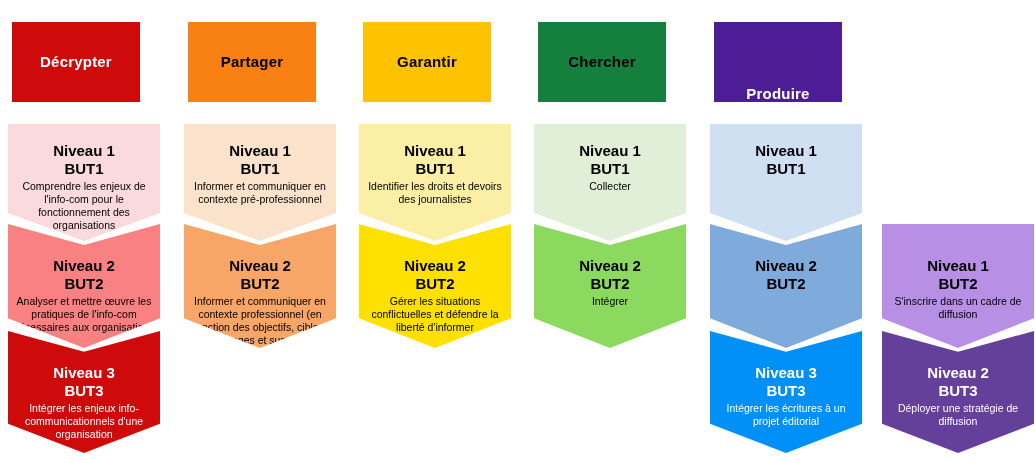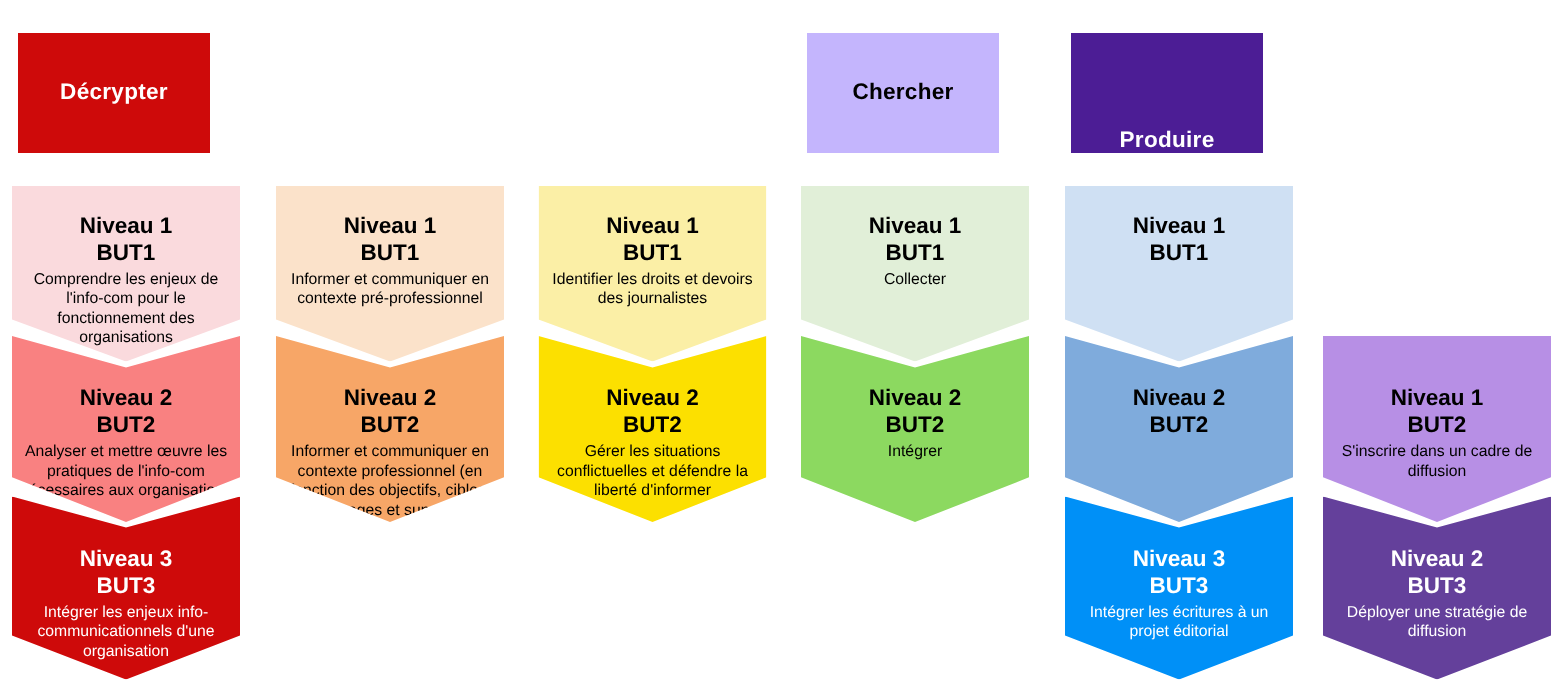--- a/index.html
+++ b/index.html
@@ -86,49 +86,55 @@
           <div class="chev-desc" style="color: rgb(0, 0, 0);">Analyser et mettre œuvre les pratiques de l'info-com nécessaires aux organisations</div>
         </div>
         <div class="chev row3 notched" style="background: rgb(206, 10, 10);">
           <div class="chev-lvl" style="color: rgb(255, 255, 255);">Niveau 3
 BUT3</div>
           <div class="chev-desc" style="color: rgb(255, 255, 255);">Intégrer les enjeux info-communicationnels d'une organisation</div>
         </div>
       </div>
     </div>
     <div class="column" style="left: 176px;">
+      <div class="header-card" style="background: rgb(249, 128, 18);">
+        <div class="header-label" style="color: rgb(0, 0, 0);">Partager</div>
+      </div>
       <div class="chev-stack">
         <div class="chev row1 first" style="background: rgb(251, 226, 202);">
           <div class="chev-lvl" style="color: rgb(0, 0, 0);">Niveau 1
 BUT1</div>
           <div class="chev-desc" style="color: rgb(0, 0, 0);">Informer et communiquer en contexte pré-professionnel</div>
         </div>
         <div class="chev row2 notched" style="background: rgb(247, 166, 103);">
           <div class="chev-lvl" style="color: rgb(0, 0, 0);">Niveau 2
 BUT2</div>
           <div class="chev-desc" style="color: rgb(0, 0, 0);">Informer et communiquer en contexte professionnel (en fonction des objectifs, cibles, messages et supports)</div>
         </div>
       </div>
     </div>
     <div class="column" style="left: 351px;">
+      <div class="header-card" style="background: rgb(253, 195, 0);">
+        <div class="header-label" style="color: rgb(0, 0, 0);">Garantir</div>
+      </div>
       <div class="chev-stack">
         <div class="chev row1 first" style="background: rgb(251, 239, 166);">
           <div class="chev-lvl" style="color: rgb(0, 0, 0);">Niveau 1
 BUT1</div>
           <div class="chev-desc" style="color: rgb(0, 0, 0);">Identifier les droits et devoirs des journalistes</div>
         </div>
         <div class="chev row2 notched" style="background: rgb(252, 224, 0);">
           <div class="chev-lvl" style="color: rgb(0, 0, 0);">Niveau 2
 BUT2</div>
           <div class="chev-desc" style="color: rgb(0, 0, 0);">Gérer les situations conflictuelles et défendre la liberté d'informer</div>
         </div>
       </div>
     </div>
     <div class="column" style="left: 526px;">
-      <div class="header-card" style="background: #c4b5fd;">
+      <div class="header-card" style="background: #15803d;">
         <div class="header-label" style="color: rgb(0, 0, 0);">Chercher</div>
       </div>
       <div class="chev-stack">
         <div class="chev row1 first" style="background: rgb(225, 239, 216);">
           <div class="chev-lvl" style="color: rgb(0, 0, 0);">Niveau 1
 BUT1</div>
           <div class="chev-desc" style="color: rgb(0, 0, 0);">Collecter</div>
         </div>
         <div class="chev row2 notched" style="background: rgb(140, 217, 96);">
           <div class="chev-lvl" style="color: rgb(0, 0, 0);">Niveau 2

